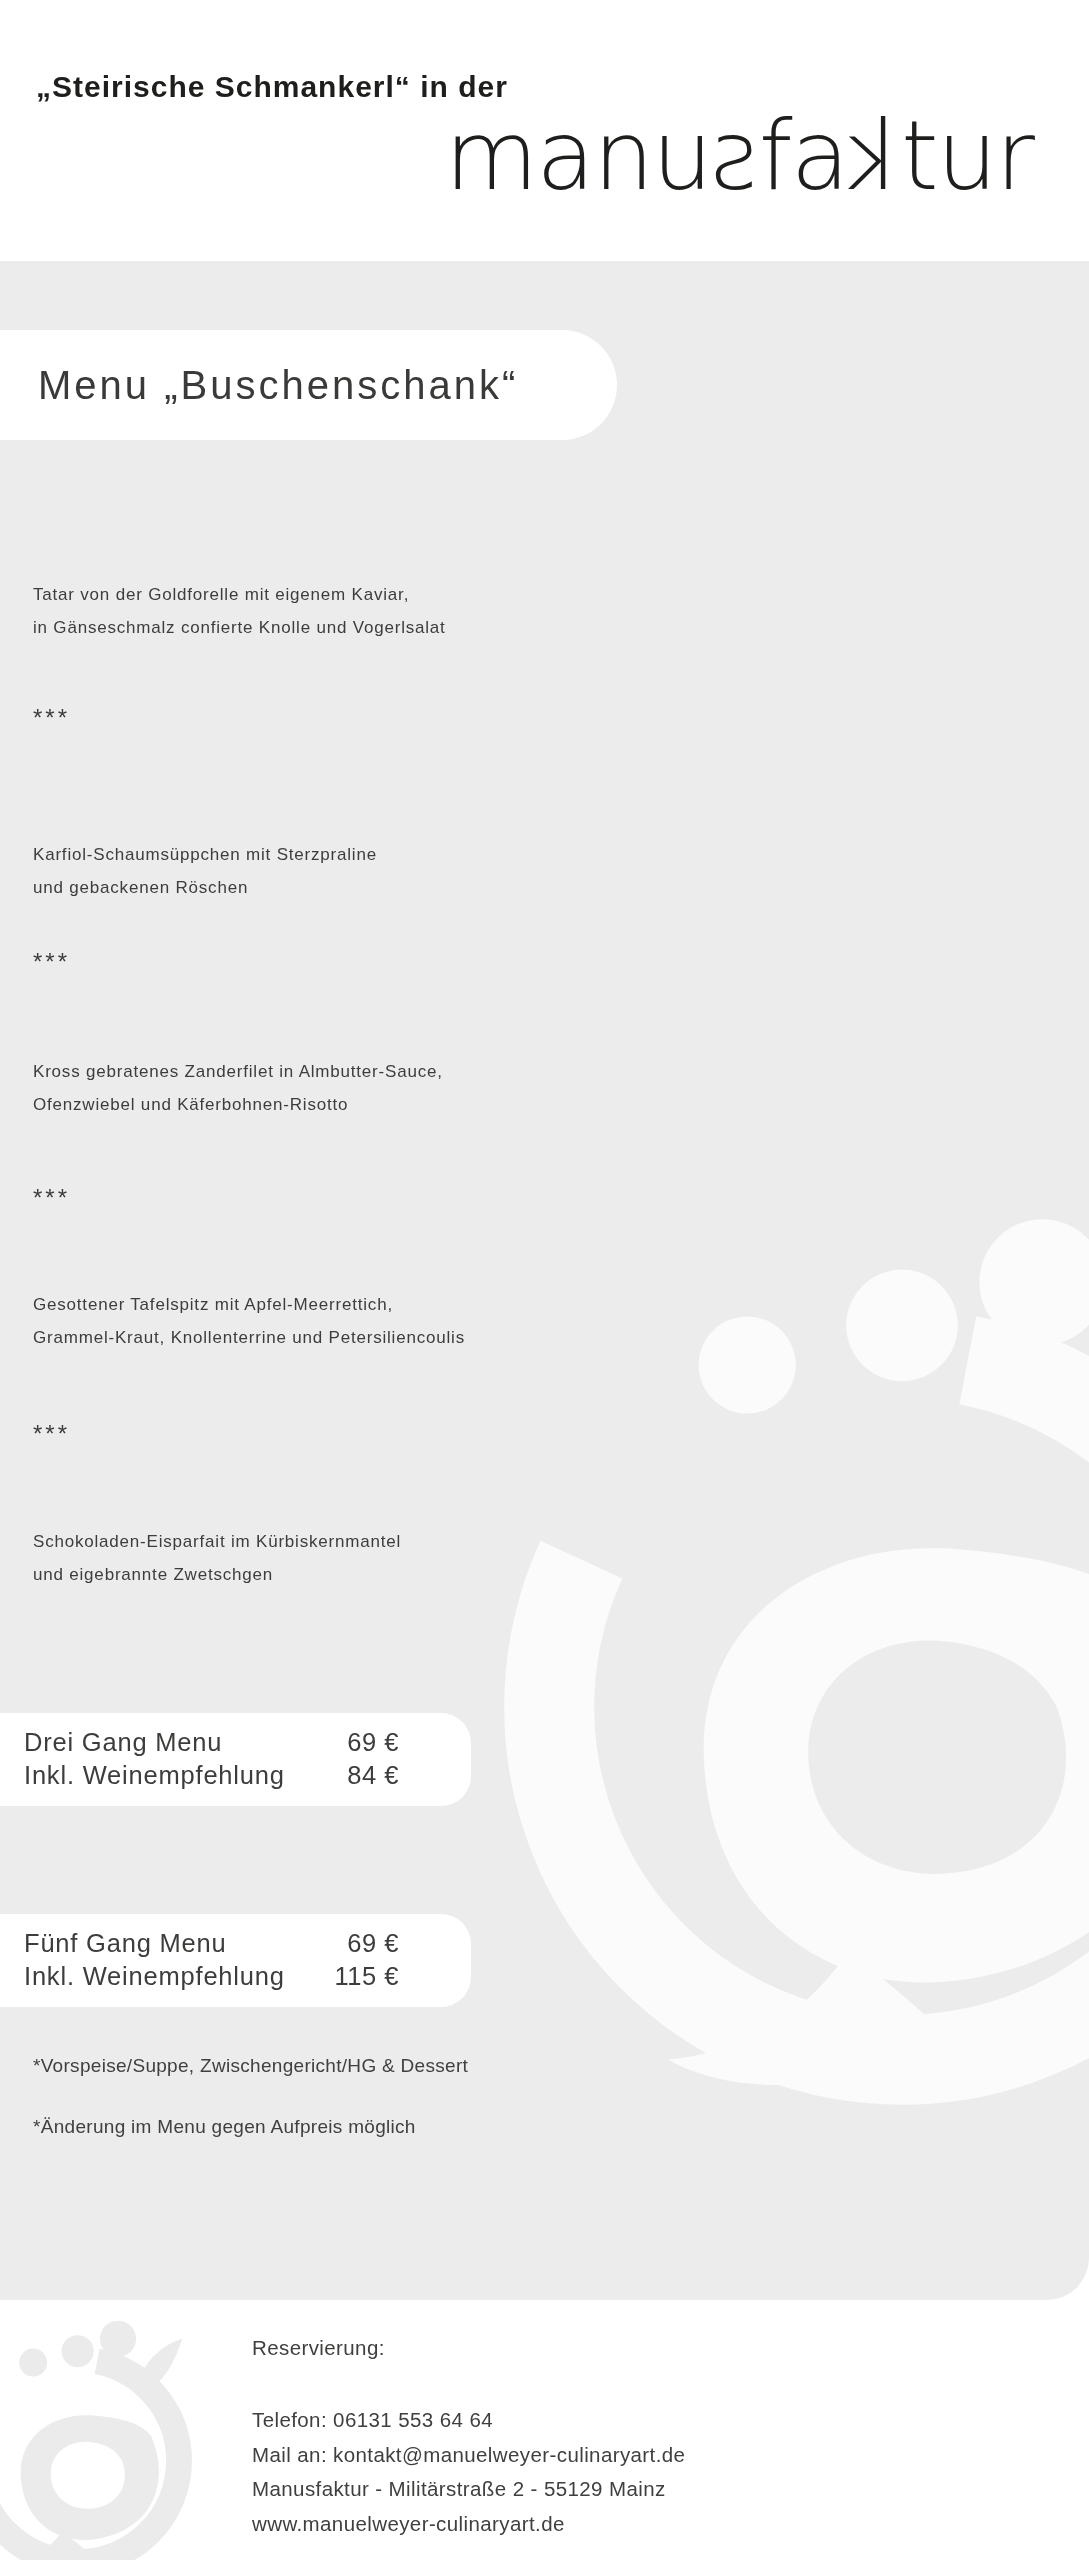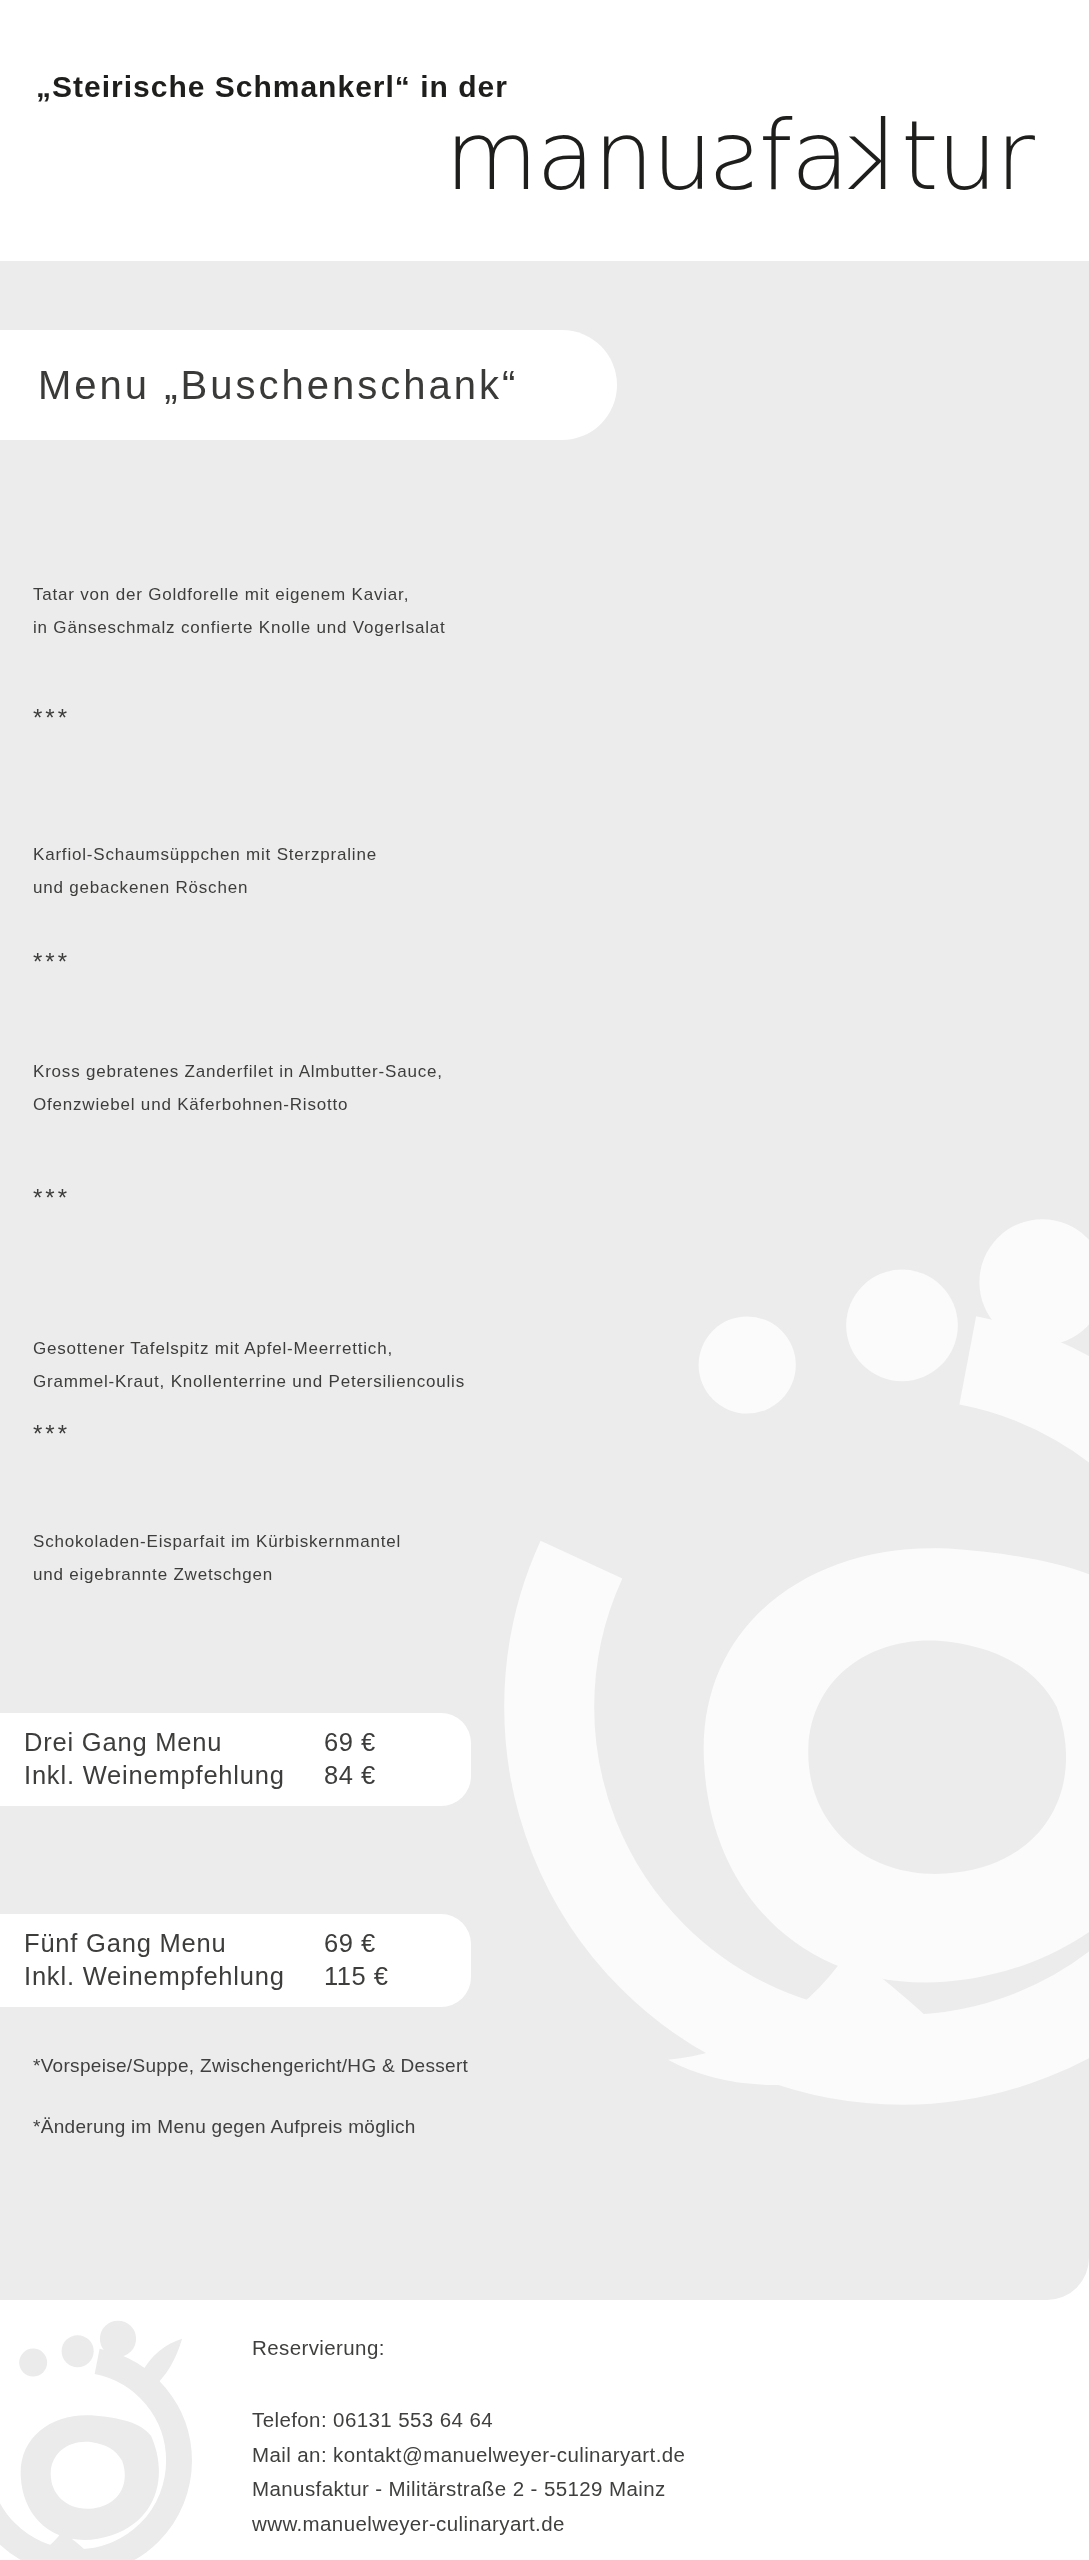--- a/index.html
+++ b/index.html
@@ -52,35 +52,35 @@
     position:absolute;left:33px;width:800px;
     font-size:17px;line-height:33px;letter-spacing:0.8px;color:var(--text-dark);
   }
   .sep{
     position:absolute;left:33px;
     font-size:24px;line-height:24px;letter-spacing:3px;color:var(--text-dark);
   }
   .c1{top:317px;} .s1{top:445px;}
   .c2{top:577px;} .s2{top:689px;}
   .c3{top:794px;} .s3{top:925px;}
-  .c4{top:1027px;margin-top:44px;} .s4{top:1161px;}
+  .c4{top:1027px;} .s4{top:1161px;}
   .c5{top:1264px;}
   .price-card{
     position:absolute;left:0;width:471px;height:93px;
     background:var(--card-white);border-radius:0 30px 30px 0;
     padding:13px 0 0 24px;
   }
   .price-card.p1{top:1452px;}
   .price-card.p2{top:1653px;}
   .price-row{display:flex;width:375px;}
   .price-row .lbl{
     flex:0 0 300px;font-size:25.5px;line-height:33px;letter-spacing:0.8px;color:var(--text-dark);
   }
   .price-row .amt{
-    flex:0 0 75px;text-align:left;font-size:25.5px;line-height:33px;
+    flex:0 0 75px;text-align:right;font-size:25.5px;line-height:33px;
     letter-spacing:0.5px;color:var(--text-dark);
   }
   .footnote{
     position:absolute;left:33px;
     font-size:19px;line-height:24px;letter-spacing:0.3px;color:#404040;
   }
   .f1{top:1793px;} .f2{top:1834px;margin-top:20px;}
   
   .footer-logo{
     position:absolute;left:-62px;top:2316px;width:300px;height:300px;

